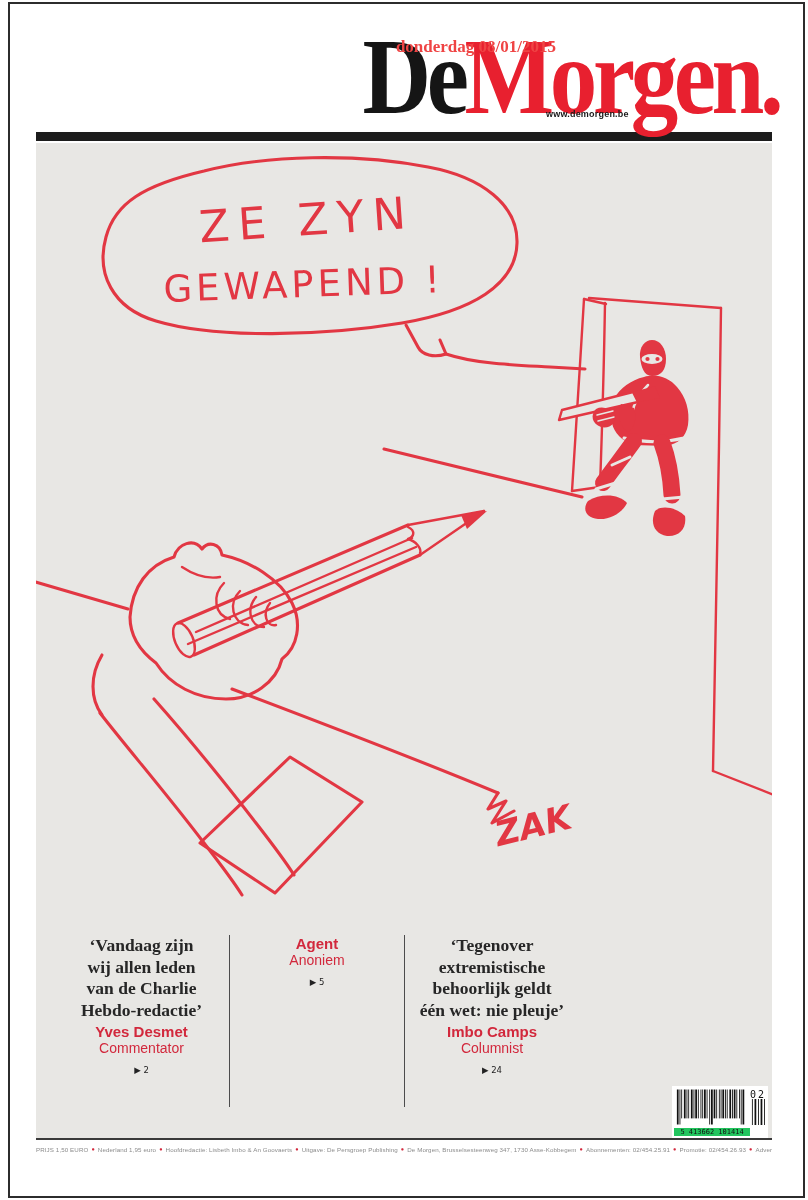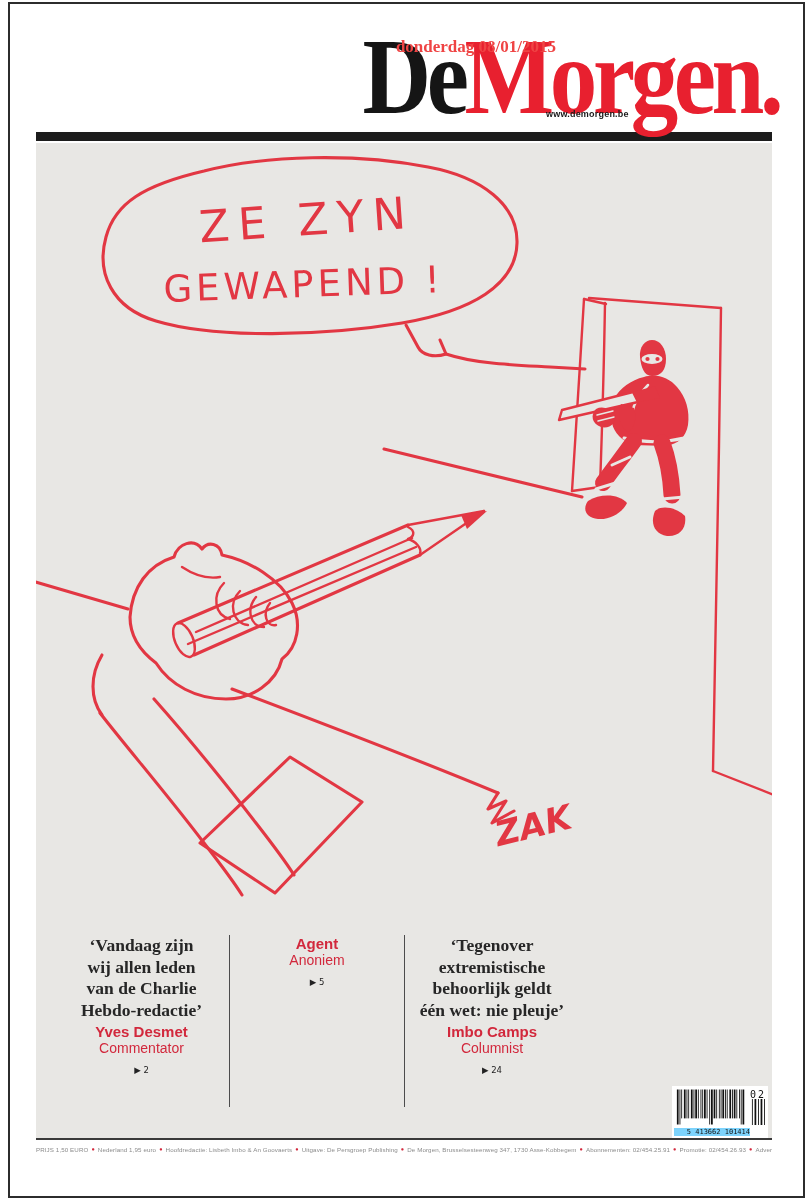--- a/index.html
+++ b/index.html
@@ -50,22 +50,22 @@
   .q-text{font-family:Liberation Serif, serif;font-weight:bold;font-size:17.5px;
           line-height:1.24;color:#262626;min-height:88px}
   .q-name{font:bold 15px "Liberation Sans",sans-serif;color:var(--accent-red)}
   .q-role{font:14px "Liberation Sans",sans-serif;color:var(--accent-red)}
   .q-page{margin-top:9px;font-family:"DejaVu Sans",sans-serif;font-size:8.5px;color:#222}
 
   
   .barcode{position:absolute;right:4px;bottom:0;width:96px;height:52px;background:#fff}
   .bc-main{position:absolute;left:4px;top:3px}
   .bc-main rect,.bc-addon rect{fill:#111}
-  .bc-num{position:absolute;left:2px;bottom:2px;width:76px;background:#7dd3fc;
-          font-family:"DejaVu Sans Mono",monospace;font-size:7px;color:#111;text-align:right}
+  .bc-num{position:absolute;left:2px;bottom:2px;width:76px;background:#22c55e;
+          font-family:"DejaVu Sans Mono",monospace;font-size:7px;color:#111;text-align:center}
   .bc-addon{position:absolute;right:3px;top:13px}
   .bc-addon-num{position:absolute;right:3px;top:3px;width:15px;text-align:center;
           font-family:"DejaVu Sans Mono",monospace;font-size:10px;color:#111;letter-spacing:2px}
 
   
   .fineprint{position:absolute;left:36px;top:1146px;width:736px;display:flex;align-items:center;
              gap:3px;white-space:nowrap;overflow:hidden;
              font:6.2px "Liberation Sans",sans-serif;color:#8b8b8b;letter-spacing:.1px}
   .fp-dot{color:var(--accent-red);font-size:5.5px;line-height:1}
 </style>

